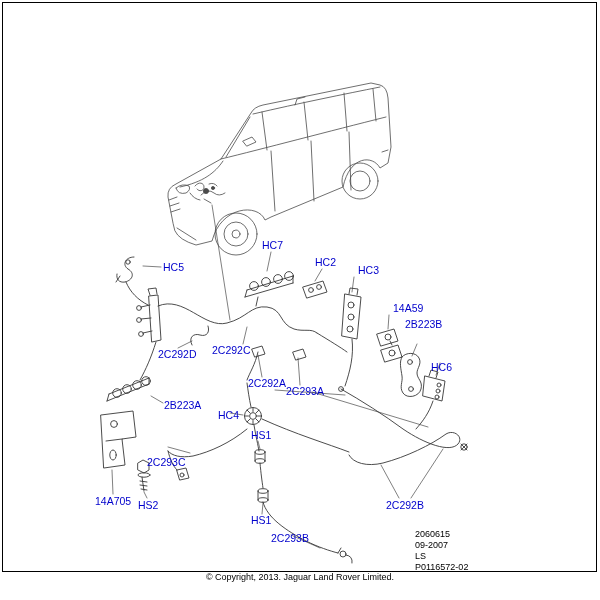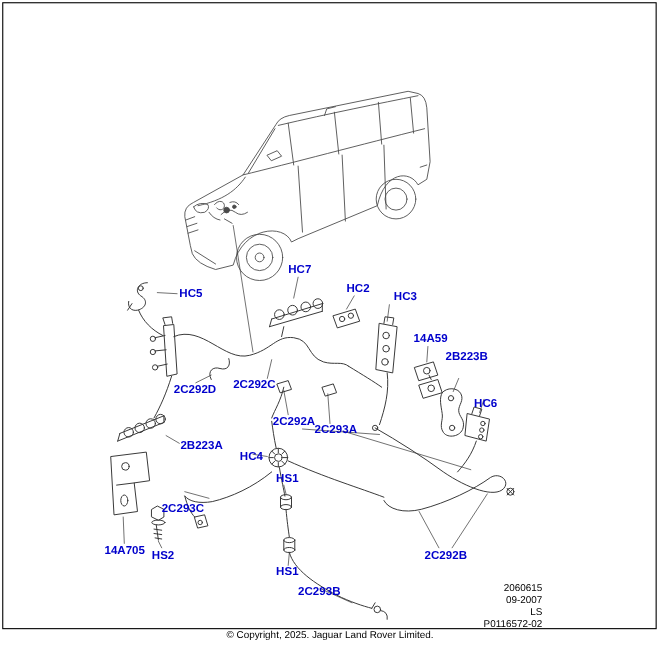--- a/index.html
+++ b/index.html
@@ -10,25 +10,25 @@
   .frame {
     position:absolute; left:2px; top:2px; width:593px; height:568px;
     border:1px solid #000; background:#fff;
   }
   svg.diagram {
     position:absolute; left:0; top:0; width:600px; height:600px;
     pointer-events:none;
   }
   .part-label {
     position:absolute; color:var(--label_color, #0000cc);
-    font-size:10.5px; font-weight:bold; white-space:nowrap; cursor:pointer;
+    font-size:10.5px; font-weight:normal; white-space:nowrap; cursor:pointer;
     line-height:11px;
   }
   .footnote {
-    position:absolute; left:415px; top:529px; width:78px; text-align:right;
+    position:absolute; left:415px; top:529px; width:78px; text-align:left;
     font-size:9px; color:#000; line-height:11px;
   }
   .copyright {
     position:absolute; left:0; top:572px; width:100%; text-align:center;
     font-size:9px; color:#000;
   }
 </style>
 </head>
 <body>
 
@@ -221,21 +221,21 @@
     <path d="M291,535 L320,548"></path>
     <path d="M399,498 L381,465"></path>
     <path d="M411,498 L443,449"></path>
   </g>
 </svg>
 
 <div class="part-label" style="left:163px; top:262px">HC5</div>
 <div class="part-label" style="left:262px; top:240px">HC7</div>
 <div class="part-label" style="left:315px; top:257px">HC2</div>
 <div class="part-label" style="left:358px; top:265px">HC3</div>
-<div class="part-label" style="left:376px; top:303px">14A59</div>
+<div class="part-label" style="left:393px; top:303px">14A59</div>
 <div class="part-label" style="left:405px; top:319px">2B223B</div>
 <div class="part-label" style="left:431px; top:362px">HC6</div>
 <div class="part-label" style="left:158px; top:349px">2C292D</div>
 <div class="part-label" style="left:212px; top:345px">2C292C</div>
 <div class="part-label" style="left:248px; top:378px">2C292A</div>
 <div class="part-label" style="left:286px; top:386px">2C293A</div>
 <div class="part-label" style="left:164px; top:400px">2B223A</div>
 <div class="part-label" style="left:218px; top:410px">HC4</div>
 <div class="part-label" style="left:251px; top:430px">HS1</div>
 <div class="part-label" style="left:147px; top:457px">2C293C</div>
@@ -245,13 +245,13 @@
 <div class="part-label" style="left:271px; top:533px">2C293B</div>
 <div class="part-label" style="left:386px; top:500px">2C292B</div>
 
 <div class="footnote">
   <div>2060615</div>
   <div>09-2007</div>
   <div>LS</div>
   <div>P0116572-02</div>
 </div>
 
-<div class="copyright">© Copyright, 2025. Jaguar Land Rover Limited.</div>
+<div class="copyright">© Copyright, 2013. Jaguar Land Rover Limited.</div>
 
 </body></html>

